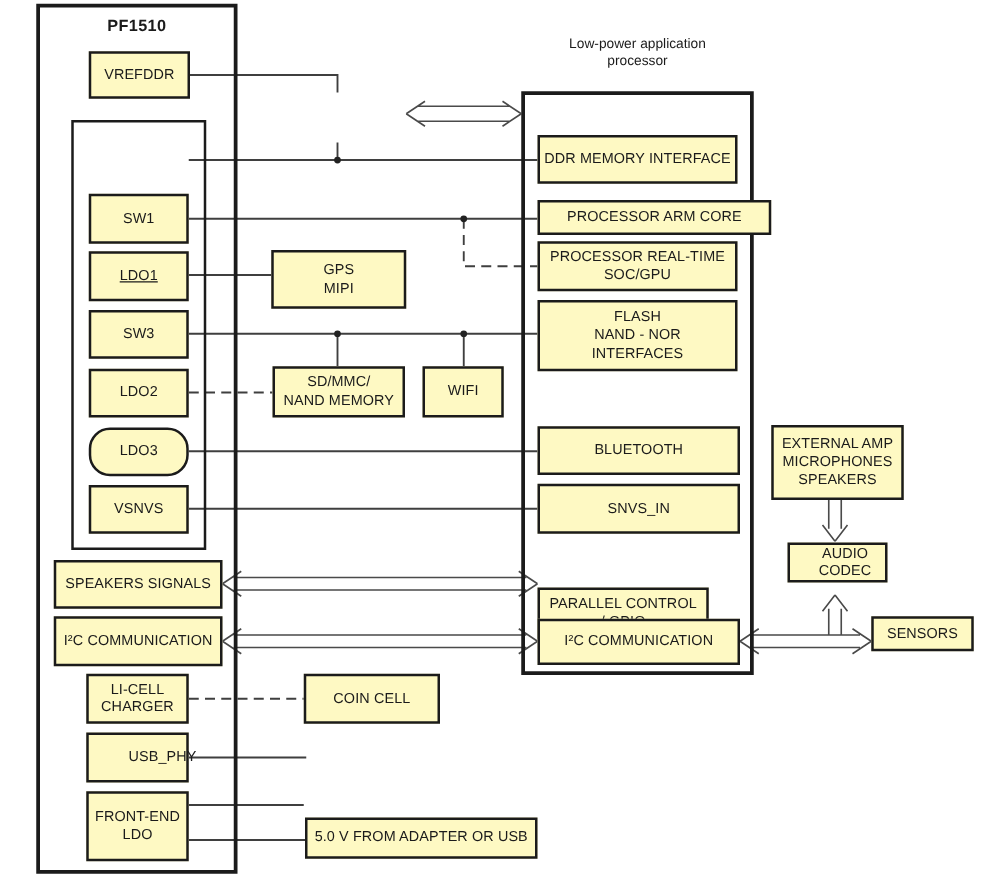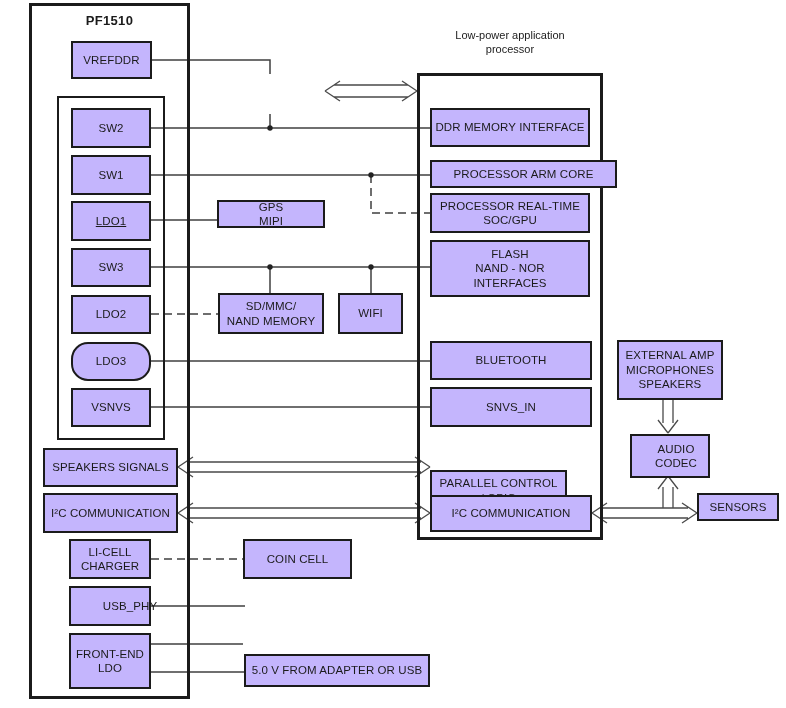--- a/index.html
+++ b/index.html
@@ -12,21 +12,21 @@
   .outer{
     position:absolute;box-sizing:border-box;border:3px solid #1b1b1b;
     background:transparent;
   }
   .group{
     position:absolute;box-sizing:border-box;border:2px solid #1b1b1b;
     background:transparent;
   }
   .block{
     position:absolute;box-sizing:border-box;border:2px solid #1b1b1b;
-    background:#c4b5fd;display:flex;align-items:center;justify-content:center;
+    background:#fef9c3;display:flex;align-items:center;justify-content:center;
     text-align:center;font-size:11.5px;line-height:1.25;white-space:pre-line;
     letter-spacing:0.1px;
   }
   .caption{
     position:absolute;text-align:center;font-size:11px;line-height:1.3;
     white-space:pre-line;
   }
   .title-bold{font-weight:bold;font-size:13px;letter-spacing:0.3px;}
 </style>
 </head>
@@ -86,37 +86,36 @@
       </g>
     </g>
   </svg>
 
   <div class="outer" style="left:29px;top:3px;width:161px;height:696px;"></div>
   <div class="caption title-bold" style="left:29px;top:13px;width:161px;">PF1510</div>
 
   <div class="block" style="left:71px;top:41px;width:81px;height:38px;">VREFDDR</div>
 
   <div class="group" style="left:57px;top:96px;width:108px;height:344px;"></div>
-  <div class="block" style="left:71px;top:108px;width:80px;height:40px;">SW2</div>
   <div class="block" style="left:71px;top:155px;width:80px;height:40px;">SW1</div>
   <div class="block" style="left:71px;top:201px;width:80px;height:40px;text-decoration:underline;">LDO1</div>
   <div class="block" style="left:71px;top:248px;width:80px;height:39px;">SW3</div>
   <div class="block" style="left:71px;top:295px;width:80px;height:39px;">LDO2</div>
   <div class="block" style="left:71px;top:342px;width:80px;height:39px;border-radius:17px;">LDO3</div>
   <div class="block" style="left:71px;top:388px;width:80px;height:39px;">VSNVS</div>
 
   <div class="block" style="left:43px;top:448px;width:135px;height:39px;">SPEAKERS SIGNALS</div>
   <div class="block" style="left:43px;top:493px;width:135px;height:40px;">I²C COMMUNICATION</div>
   <div class="block" style="left:69px;top:539px;width:82px;height:40px;">LI-CELL
 CHARGER</div>
   <div class="block" style="left:69px;top:586px;width:82px;height:40px;padding-left:40px;">USB_PHY</div>
   <div class="block" style="left:69px;top:633px;width:82px;height:56px;">FRONT-END
 LDO</div>
 
-  <div class="block" style="left:217px;top:200px;width:108px;height:28px;">GPS
+  <div class="block" style="left:217px;top:200px;width:108px;height:47px;">GPS
 MIPI</div>
   <div class="block" style="left:218px;top:293px;width:106px;height:41px;">SD/MMC/
 NAND MEMORY</div>
   <div class="block" style="left:338px;top:293px;width:65px;height:41px;">WIFI</div>
   <div class="block" style="left:243px;top:539px;width:109px;height:40px;">COIN CELL</div>
   <div class="block" style="left:244px;top:654px;width:186px;height:33px;">5.0 V FROM ADAPTER OR USB</div>
 
   <div class="caption" style="left:417px;top:28px;width:186px;">Low-power application
 processor</div>
   <div class="outer" style="left:417px;top:73px;width:186px;height:467px;"></div>
@@ -130,17 +129,17 @@
 INTERFACES</div>
   <div class="block" style="left:430px;top:341px;width:162px;height:39px;">BLUETOOTH</div>
   <div class="block" style="left:430px;top:387px;width:162px;height:40px;">SNVS_IN</div>
   <div class="block" style="left:430px;top:447px;width:137px;height:41px;margin-top:23px;">PARALLEL CONTROL
 / GPIO</div>
   <div class="block" style="left:430px;top:495px;width:162px;height:37px;">I²C COMMUNICATION</div>
 
   <div class="block" style="left:617px;top:340px;width:106px;height:60px;">EXTERNAL AMP
 MICROPHONES
 SPEAKERS</div>
-  <div class="block" style="left:630px;top:434px;width:80px;height:44px;padding-left:12px;">AUDIO
+  <div class="block" style="left:630px;top:434px;width:80px;height:32px;padding-left:12px;">AUDIO
 CODEC</div>
   <div class="block" style="left:697px;top:493px;width:82px;height:28px;">SENSORS</div>
 
 </div>
 
 </body></html>

